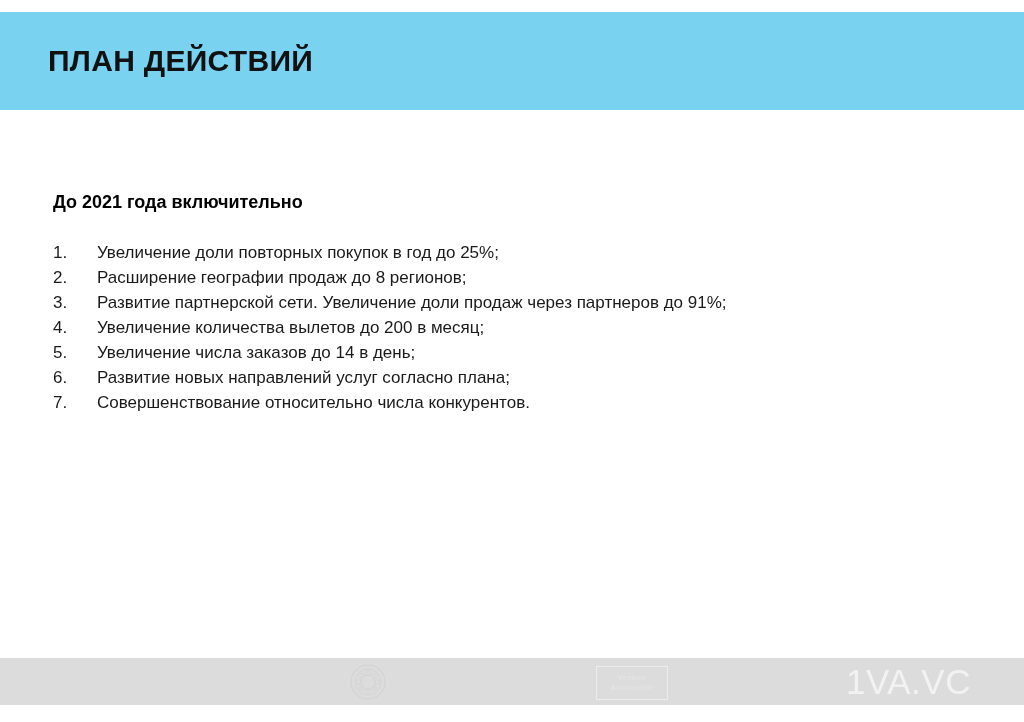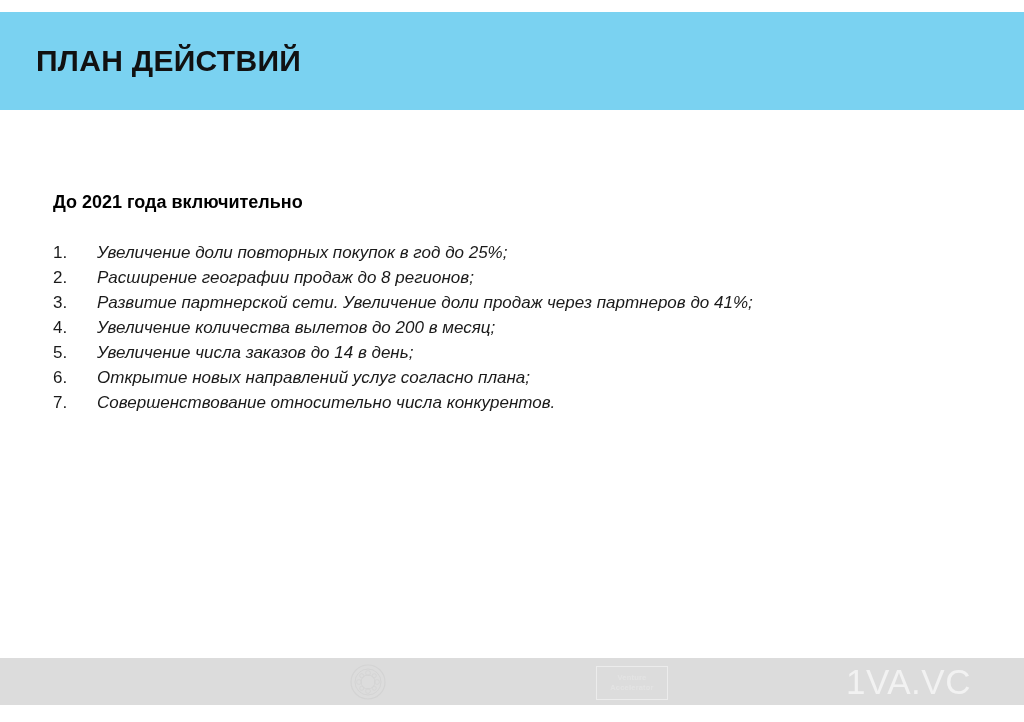--- a/index.html
+++ b/index.html
@@ -26,21 +26,21 @@
     position: absolute;
     left: 0;
     top: 12px;
     width: 1024px;
     height: 98px;
     background: #7ad2f1;
     display: flex;
     align-items: center;
   }
   .header-title {
-    margin-left: 36px;
+    margin-left: 48px;
     font-size: 30px;
     font-weight: bold;
     color: #111111;
     letter-spacing: 0.3px;
     line-height: 1;
     white-space: nowrap;
   }
 
   
   .body-area {
@@ -80,21 +80,20 @@
     line-height: 25px;
     margin: 0;
   }
   .task-num {
     width: 44px;
     flex: 0 0 44px;
     text-align: left;
   }
   .task-text {
     flex: 1 1 auto;
-    font-style: italic;
   }
 
   
   .footer-bar {
     position: absolute;
     left: 0;
     top: 658px;
     width: 1024px;
     height: 47px;
     background: #dcdcdc;
@@ -175,33 +174,33 @@
       <li class="task-item">
         <span class="task-num">1.</span>
         <span class="task-text">Увеличение доли повторных покупок в год до 25%;</span>
       </li>
       <li class="task-item">
         <span class="task-num">2.</span>
         <span class="task-text">Расширение географии продаж до 8 регионов;</span>
       </li>
       <li class="task-item">
         <span class="task-num">3.</span>
-        <span class="task-text">Развитие партнерской сети. Увеличение доли продаж через партнеров до 41%;</span>
+        <span class="task-text">Развитие партнерской сети. Увеличение доли продаж через партнеров до 91%;</span>
       </li>
       <li class="task-item">
         <span class="task-num">4.</span>
         <span class="task-text">Увеличение количества вылетов до 200 в месяц;</span>
       </li>
       <li class="task-item">
         <span class="task-num">5.</span>
         <span class="task-text">Увеличение числа заказов до 14 в день;</span>
       </li>
       <li class="task-item">
         <span class="task-num">6.</span>
-        <span class="task-text">Открытие новых направлений услуг согласно плана;</span>
+        <span class="task-text">Развитие новых направлений услуг согласно плана;</span>
       </li>
       <li class="task-item">
         <span class="task-num">7.</span>
         <span class="task-text">Совершенствование относительно числа конкурентов.</span>
       </li>
     </ol>
 
   </div>
 
   <div class="footer-bar"></div>

